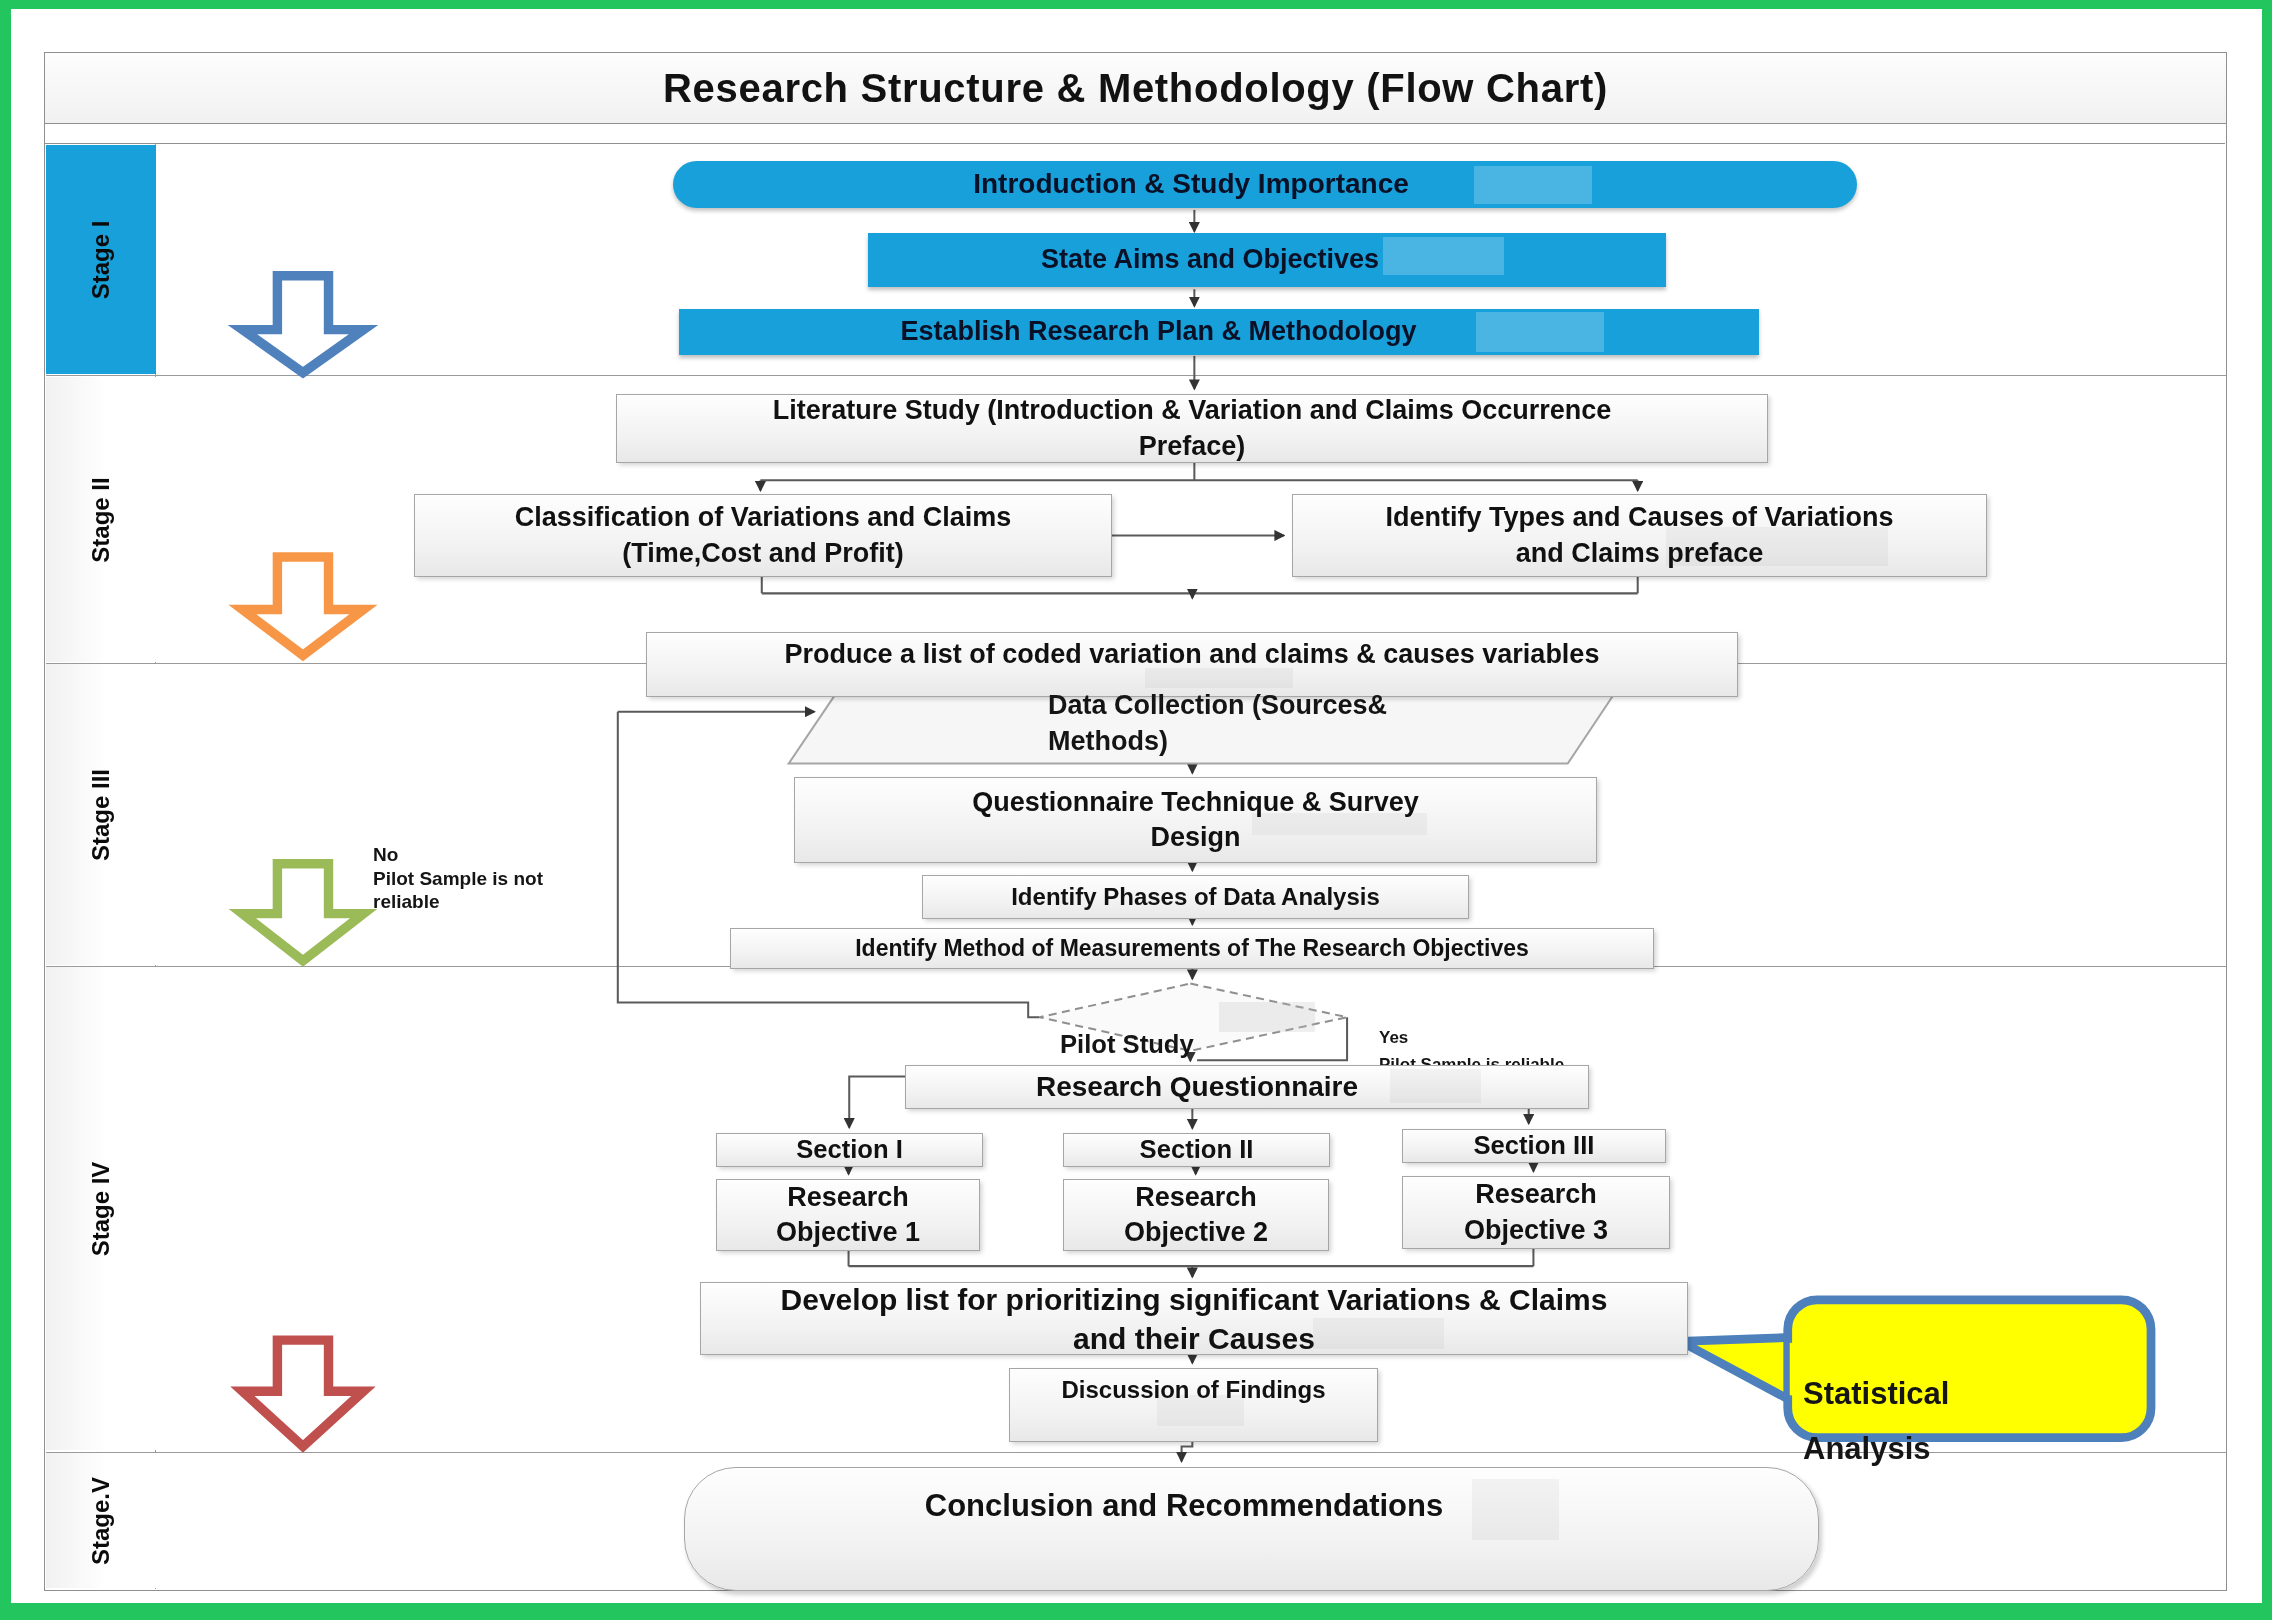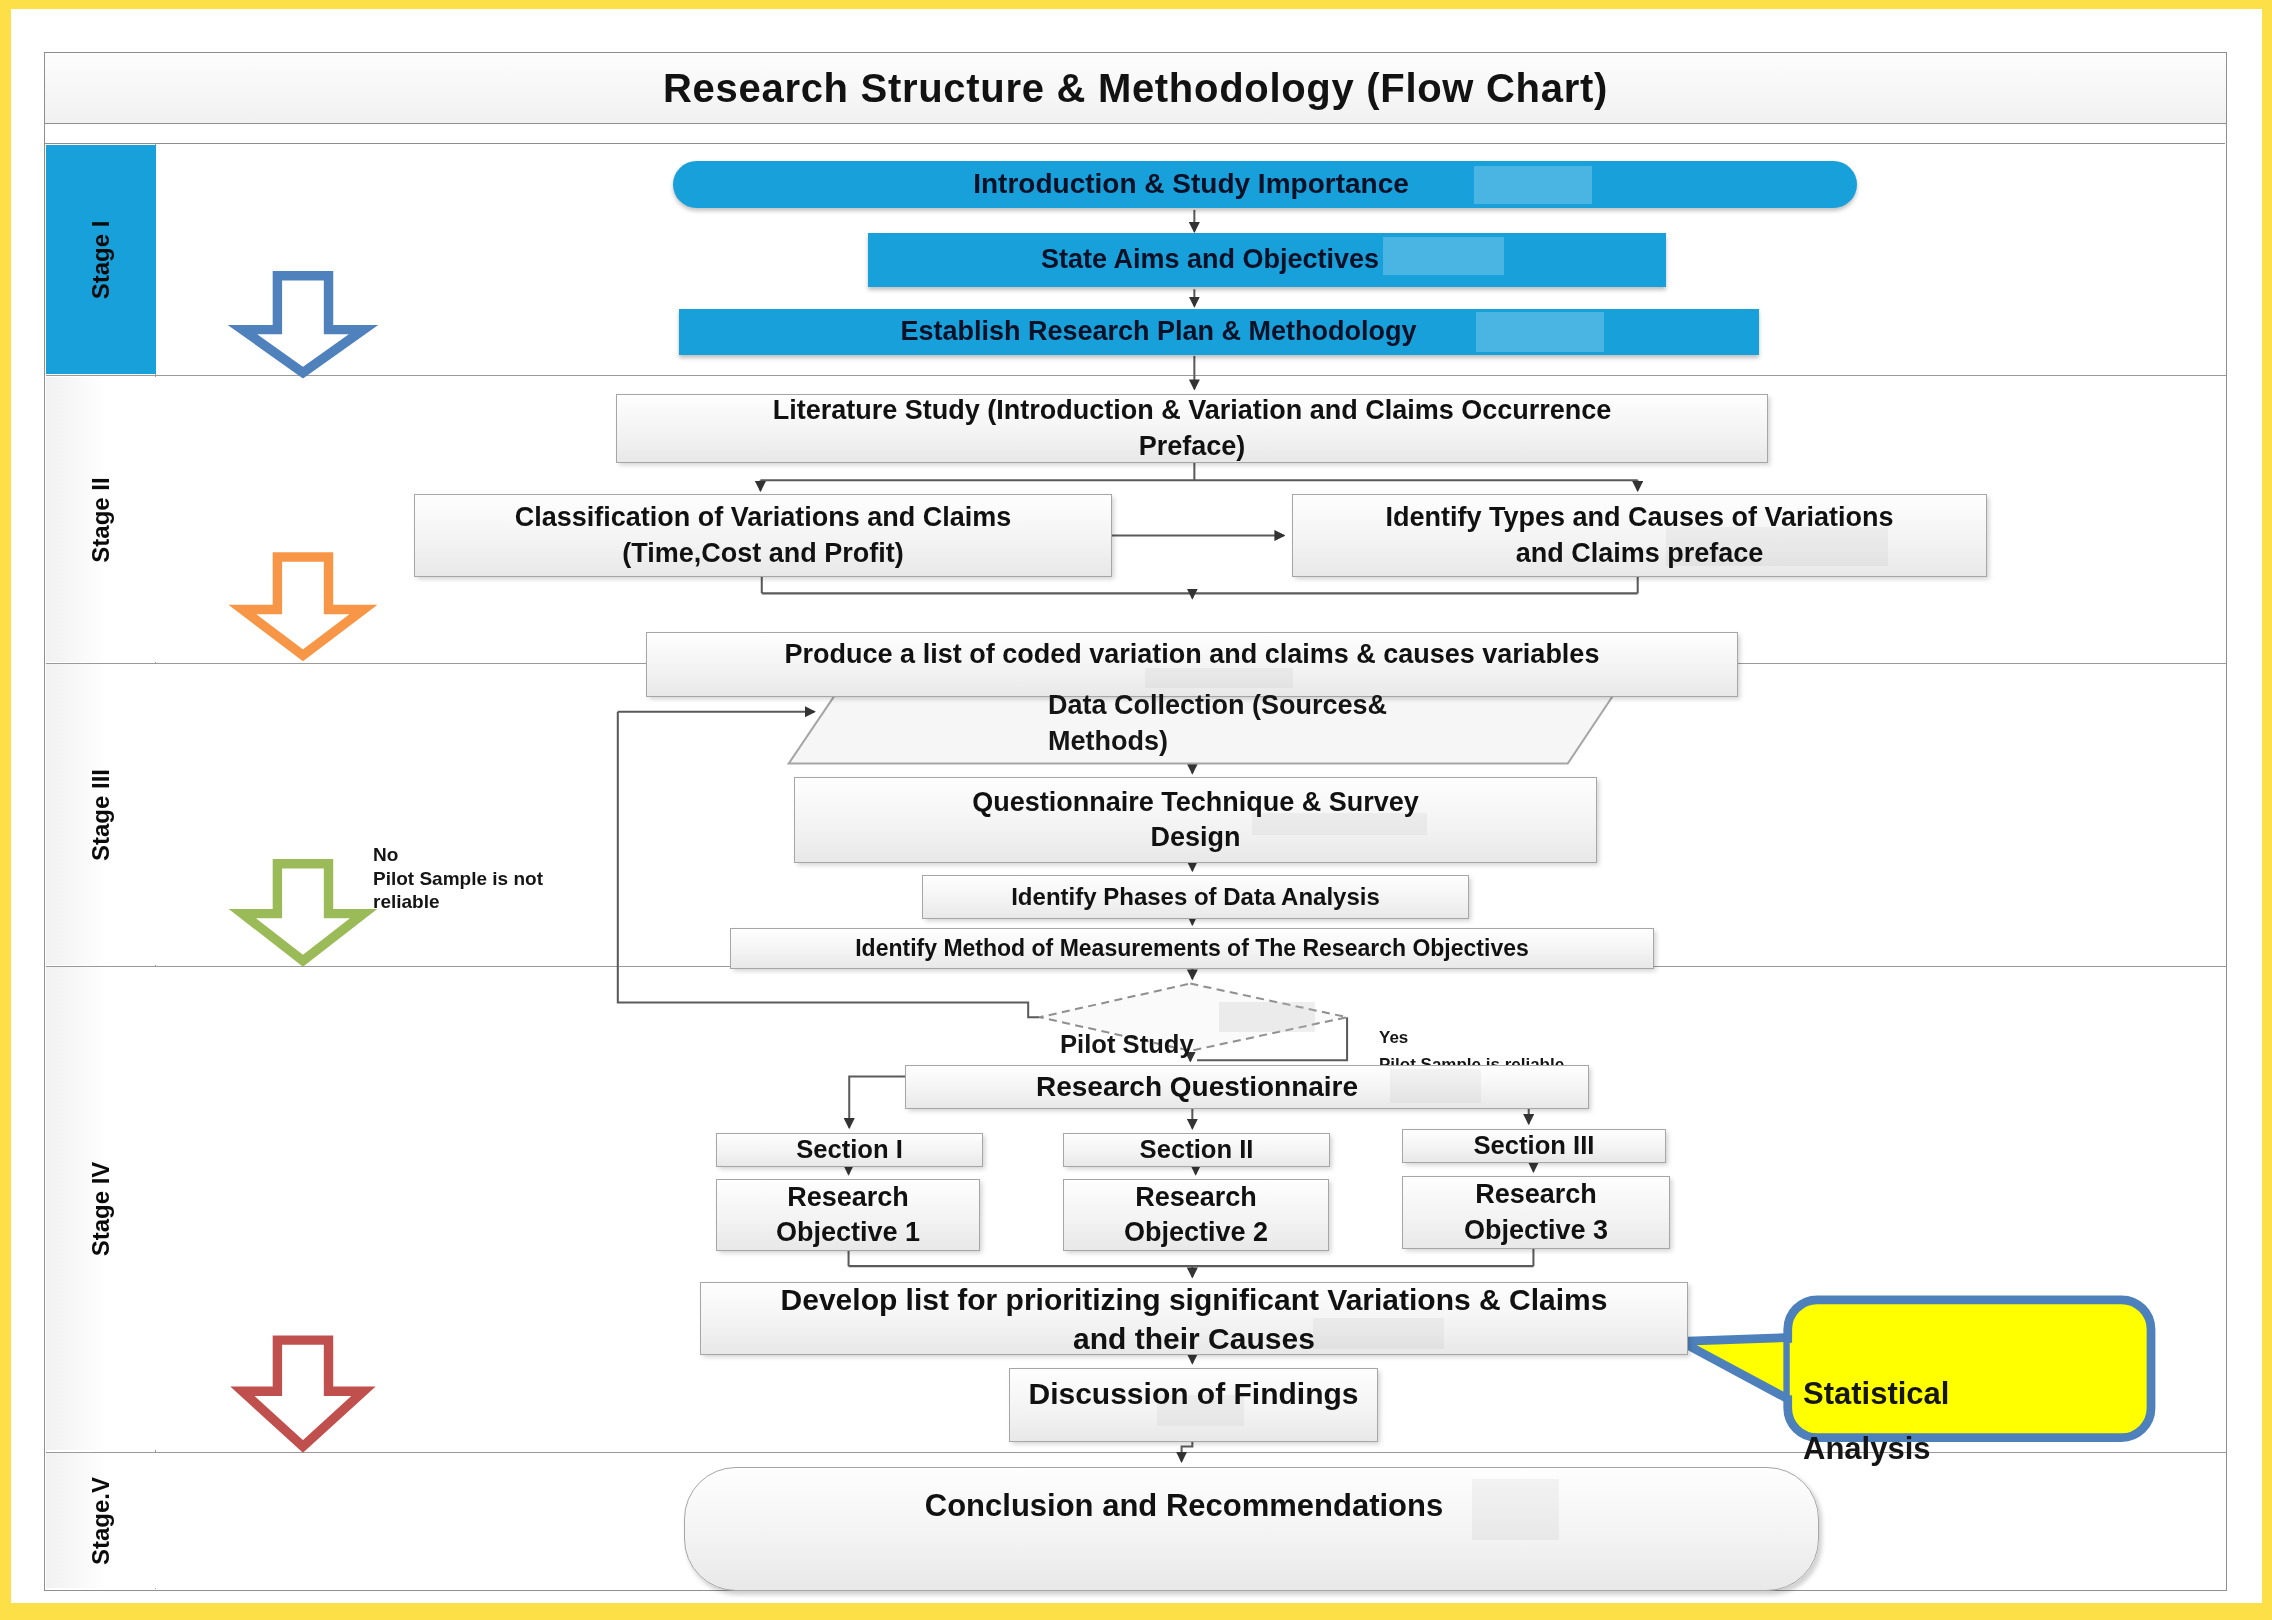--- a/index.html
+++ b/index.html
@@ -1,16 +1,16 @@
 <!DOCTYPE html>
 <html style="font-size:10.8px"><head>
 <meta charset="utf-8">
 <style>
   html,body{margin:0;padding:0;background:#222;}
-  .page{position:relative;width:2273px;height:1620px;background:#fde047;overflow:hidden;
+  .page{position:relative;width:2273px;height:1620px;background:#22c55e;overflow:hidden;
         font-family:"Liberation Sans", sans-serif;}
   .inner{position:absolute;left:10.8px;top:9.4px;right:10.8px;bottom:17.5px;background:#ffffff;}
   
   .frame{position:absolute;left:44px;top:52px;width:2181px;height:1537px;border:1.3px solid #8f8f8f;z-index:10;background:#fff;}
   .titlebar{position:absolute;left:44px;top:52px;width:2181px;height:70px;border:1.3px solid #8f8f8f;
             background:linear-gradient(180deg,#fdfdfd 0%,#f1f1f1 100%);z-index:11;
             display:flex;align-items:center;justify-content:center;}
   .title-text{font-size:40px;font-weight:bold;color:#121212;letter-spacing:0.7px;}
   .main-top-line{position:absolute;left:44px;top:143px;width:2181px;height:1.3px;background:#8f8f8f;z-index:12;}
   .col-line{position:absolute;left:155px;top:144px;width:1.3px;height:1445px;background:#9a9a9a;z-index:12;}
@@ -209,21 +209,21 @@
   </div>
   <div class="node gbox" style="left:1402px;top:1176px;width:266px;height:71px;font-size:27px;">
     <span>Research
 Objective  3</span>
   </div>
   <div class="node gbox" style="left:700px;top:1282px;width:986px;height:71px;font-size:30px;">
     <div class="patch patch-g" style="left:612px;top:35px;width:131px;height:31px;"></div>
     <span>Develop list for prioritizing significant Variations &amp; Claims
 and their Causes</span>
   </div>
-  <div class="node gbox toptext" style="left:1009px;top:1368px;width:367px;height:67px;font-size:30px;padding-top:5.4px;">
+  <div class="node gbox toptext" style="left:1009px;top:1368px;width:367px;height:67px;font-size:24px;padding-top:5.4px;">
     <div class="patch patch-g" style="left:147px;top:25.6px;width:87px;height:31px;"></div>
     <span>Discussion of Findings</span>
   </div>
   <div class="freelabel" style="left:1803px;top:1313px;width:333px;font-size:31px;line-height:1.75;">
     <span>Statistical
 Analysis</span>
   </div>
 
   <div class="node gbox toptext" style="left:684px;top:1467px;width:998px;height:104px;border-radius:52px;font-size:31px;padding-top:18px;padding-right:135px;">
     <div class="patch patch-g" style="left:787px;top:10.8px;width:87px;height:61px;"></div>

